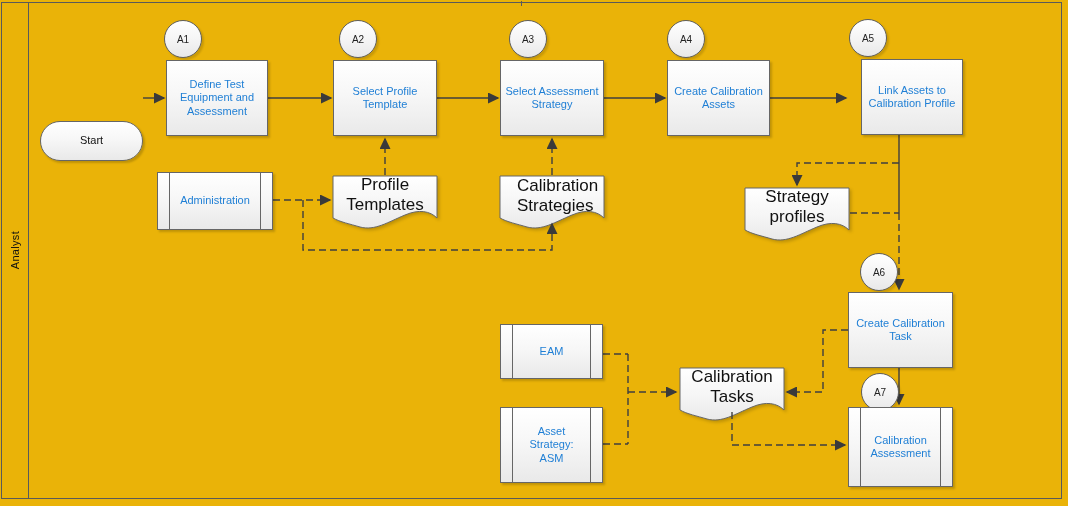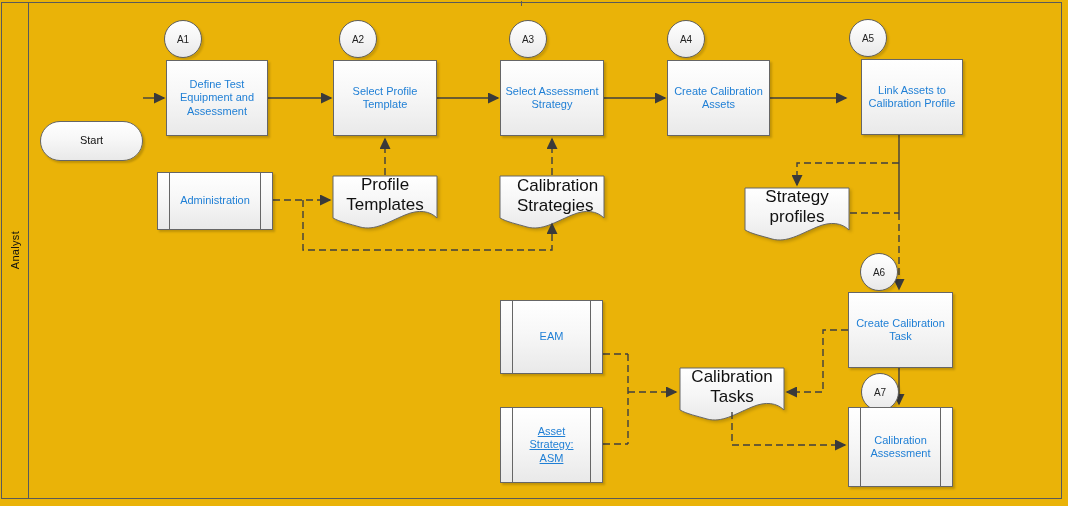--- a/index.html
+++ b/index.html
@@ -51,21 +51,21 @@
     background:linear-gradient(180deg,#ffffff 0%,#f5f5f5 50%,#e8e8e8 100%);
     box-shadow:2px 2px 2px rgba(0,0,0,0.14);
     display:flex;align-items:center;justify-content:center;
     font-size:10px;color:#222;
   }
   .doc-label{
     position:absolute;display:flex;align-items:center;justify-content:center;
     text-align:center;font-size:17px;line-height:1.2;color:#111;
   }
   .narrow-70{width:70px;}
-  .narrow-58{width:58px;text-decoration:underline;}
+  .narrow-58{width:58px;}
   
   svg.wires{position:absolute;left:0;top:0;pointer-events:none;}
   .edge{fill:none;stroke:var(--line);stroke-width:1.4;}
   .edge.dashed{stroke-dasharray:7 4;}
   .docshape{
     stroke:var(--border);stroke-width:1;
     filter:drop-shadow(2px 2px 1.5px rgba(0,0,0,0.18));
   }
 </style>
 </head>
@@ -135,21 +135,21 @@
 
   <div class="shape process" style="left:166px;top:60px;width:102px;height:76px;">Define Test Equipment and Assessment</div>
   <div class="shape process" style="left:333px;top:60px;width:104px;height:76px;">Select Profile Template</div>
   <div class="shape process" style="left:500px;top:60px;width:104px;height:76px;">Select Assessment Strategy</div>
   <div class="shape process" style="left:667px;top:60px;width:103px;height:76px;">Create Calibration Assets</div>
   <div class="shape process" style="left:848px;top:59px;width:102px;height:76px;margin-left:13px;">Link Assets to Calibration Profile</div>
   <div class="shape process" style="left:848px;top:292px;width:105px;height:76px;">Create Calibration Task</div>
 
   <div class="shape subprocess process" style="left:848px;top:407px;width:105px;height:80px;">Calibration Assessment</div>
   <div class="shape subprocess process" style="left:157px;top:172px;width:116px;height:58px;">Administration</div>
-  <div class="shape subprocess process" style="left:500px;top:300px;width:103px;height:74px;">EAM</div>
+  <div class="shape subprocess process" style="left:500px;top:324px;width:103px;height:55px;">EAM</div>
   <div class="shape subprocess process" style="left:500px;top:407px;width:103px;height:76px;">
     <span class="narrow-58">Asset Strategy: ASM</span>
   </div>
 
   <div class="doc-label" style="left:333px;top:176px;width:104px;height:38px;">Profile Templates</div>
   <div class="doc-label" style="left:500px;top:176px;width:104px;height:40px;">
     <span class="narrow-70">Calibration Strategies</span>
   </div>
   <div class="doc-label" style="left:745px;top:188px;width:104px;height:38px;">Strategy profiles</div>
   <div class="doc-label" style="left:680px;top:368px;width:104px;height:38px;">Calibration Tasks</div>

